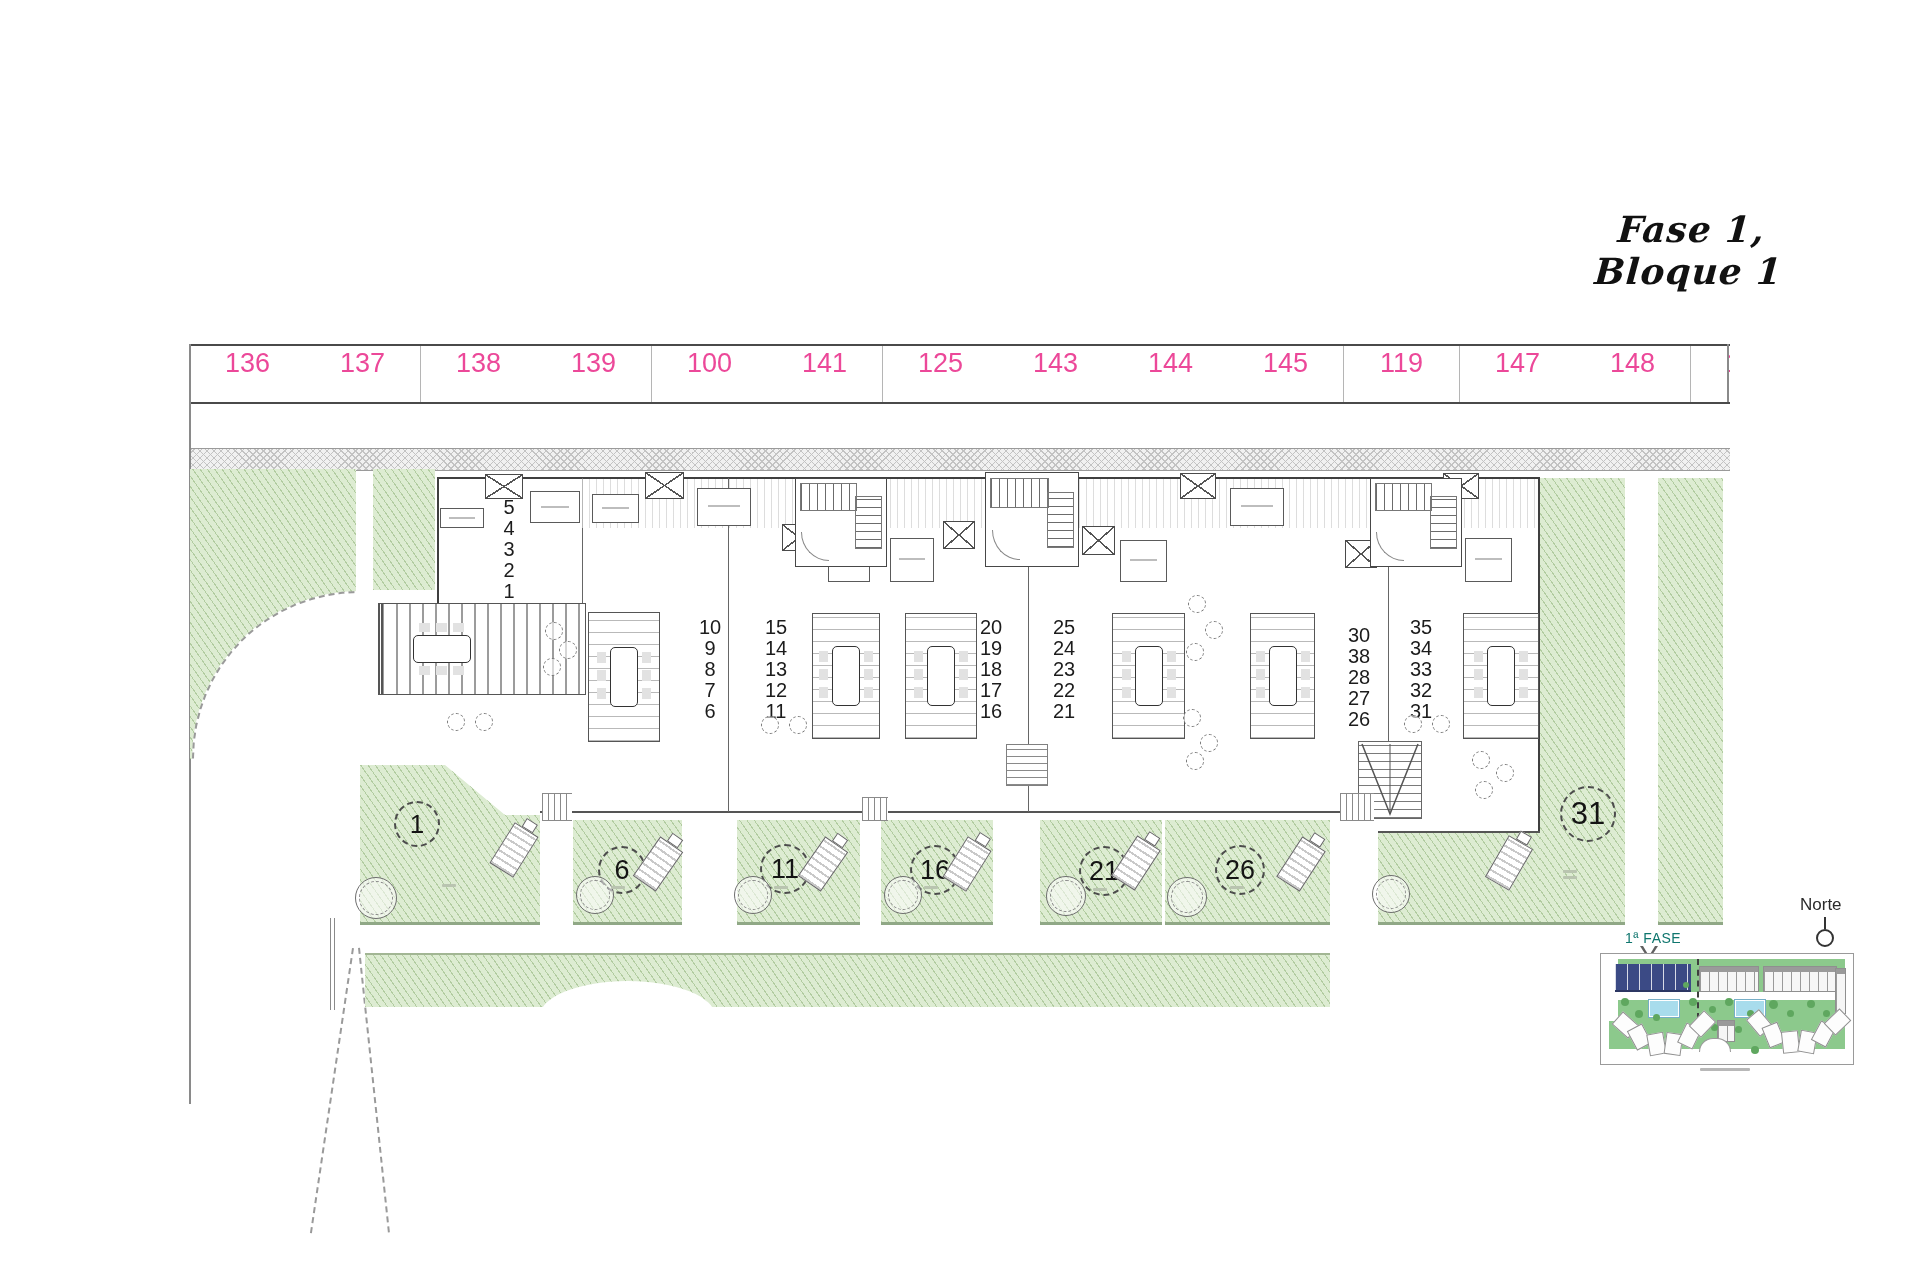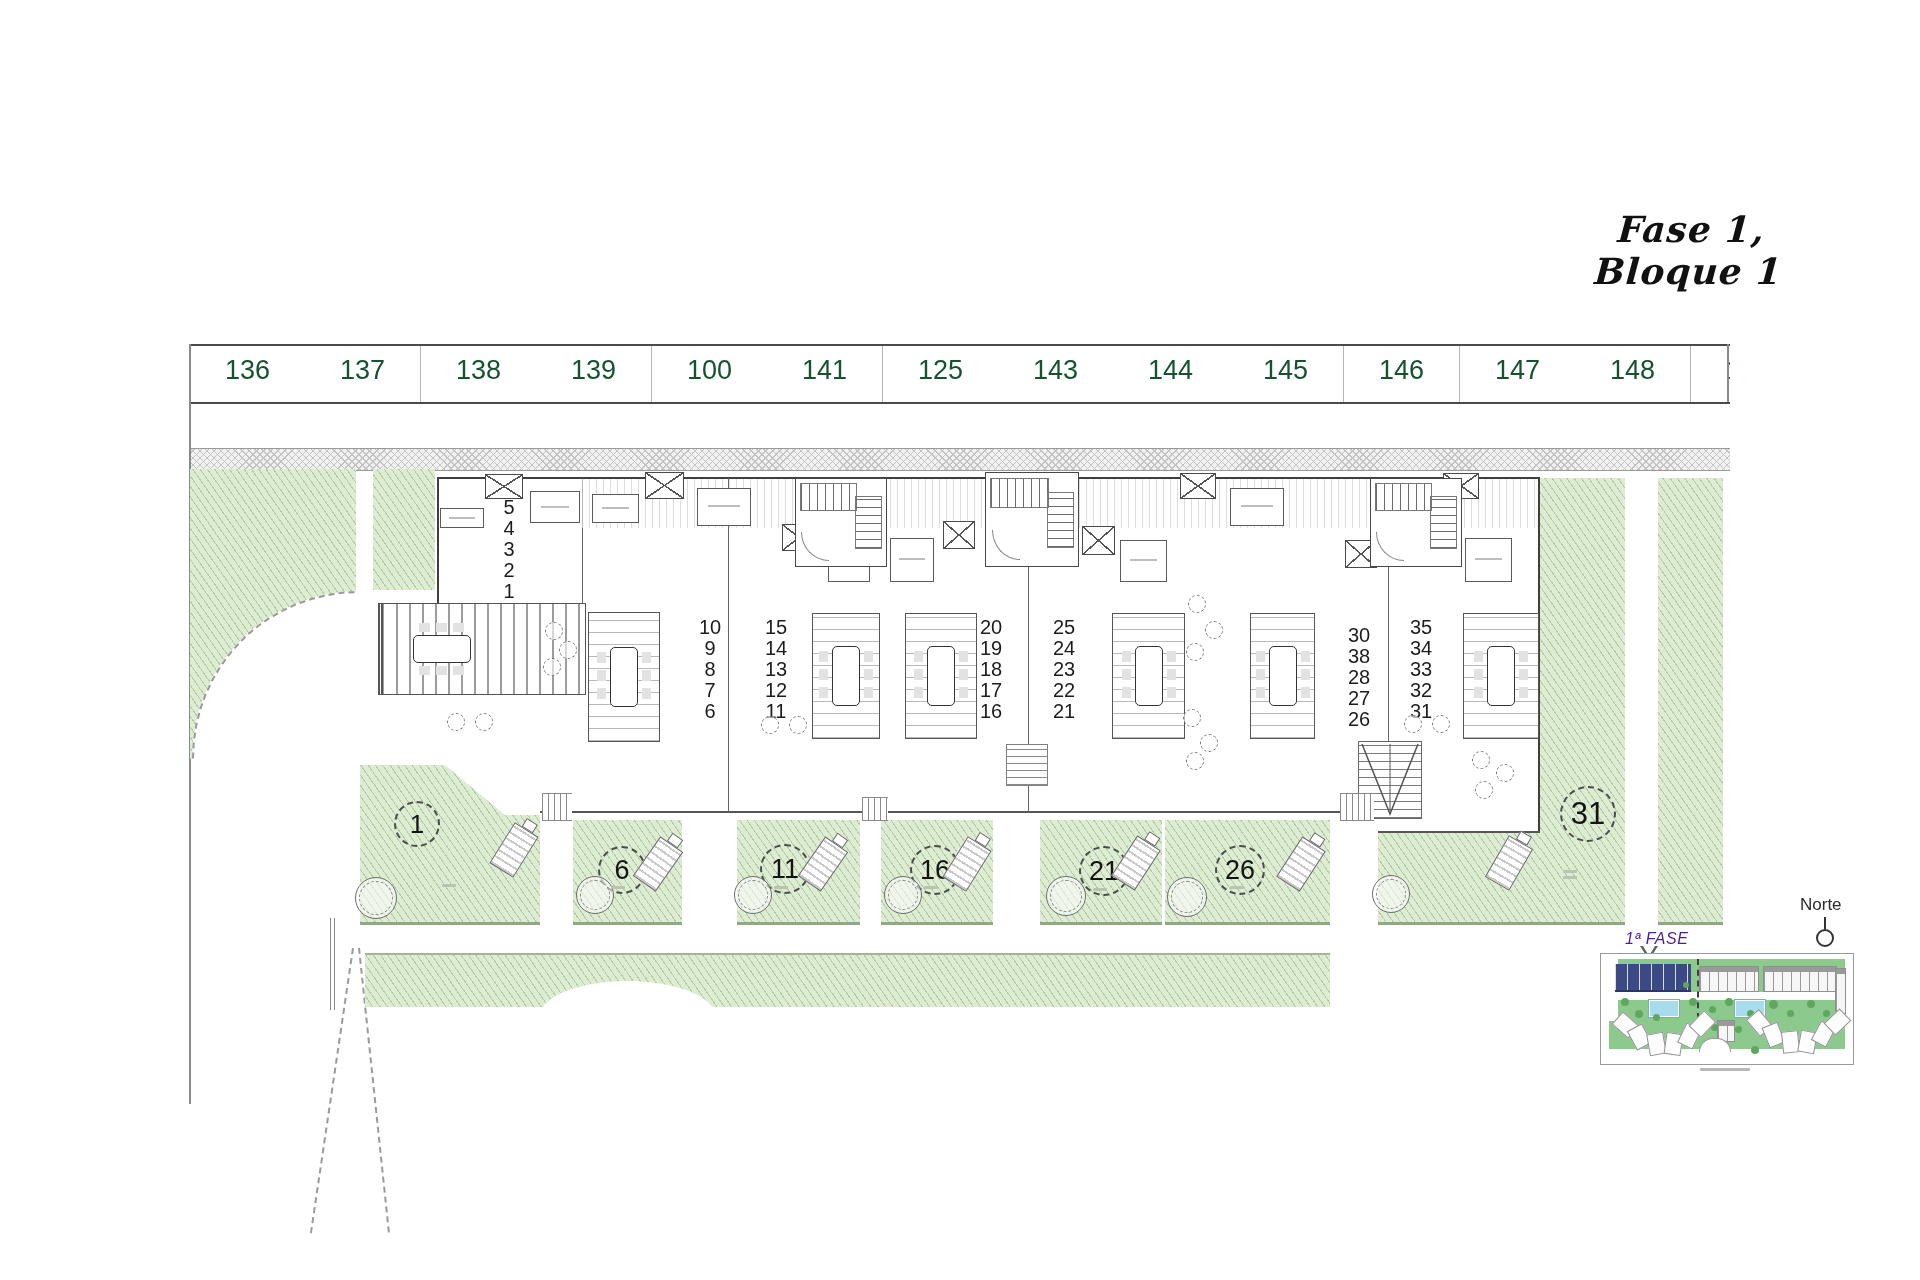--- a/index.html
+++ b/index.html
@@ -7,21 +7,21 @@
           font-family:"Liberation Sans", sans-serif;color:#222;}
   .abs{position:absolute;}
   
   .title{position:absolute;left:1545px;top:208px;width:290px;text-align:center;
          font-family:"DejaVu Serif", serif;font-style:italic;font-weight:700;
          font-size:36px;color:#111;letter-spacing:1px;transform:skewX(-4deg);}
   
   .parking{position:absolute;left:190px;top:344px;width:1540px;height:56px;
            border-top:2px solid #4a4a4a;border-bottom:2px solid #4a4a4a;
            display:flex;overflow:hidden;background:#fff;}
-  .pcell{flex:0 0 115px;text-align:center;font-size:27px;color:#14532d;padding-top:9px;}
+  .pcell{flex:0 0 115px;text-align:center;font-size:27px;color:#ec4899;padding-top:2px;}
   .pcell.div{border-right:1px solid #b5b5b5;}
   
   .hatchband{position:absolute;left:190px;top:448px;width:1540px;height:21px;background-color:#f1f1f1;
     background-image:repeating-linear-gradient(45deg,#c3c3c3 0 1px,transparent 1px 5px),
                      repeating-linear-gradient(-45deg,#c3c3c3 0 1px,transparent 1px 5px);
     border-top:1px solid #9a9a9a;border-bottom:1px solid #9a9a9a;}
   
   .green{background-color:#ddecd2;
     background-image:repeating-linear-gradient(55deg,rgba(125,165,100,.45) 0 1px,transparent 1px 6px);}
   .gedge{border-bottom:3px solid #90a886;}
@@ -88,21 +88,21 @@
   .mm-bldg{position:absolute;background:#f6f6f6;border:1px solid #8f8f8f;
     background-image:linear-gradient(180deg,#9a9a9a 0 5px,transparent 5px),
                      repeating-linear-gradient(90deg,#9a9a9a 0 1px,transparent 1px 9px);}
   .mm-path{position:absolute;background:#fff;border-radius:4px;}
   .mm-pool{position:absolute;width:28px;height:15px;background:#a8dcec;border:1.5px solid #fff;box-shadow:0 0 0 1px #76aec6;}
   .mm-tree{position:absolute;border-radius:50%;background:#5fa75f;}
   .mm-arc{position:absolute;width:15px;height:20px;background:#fdfdfd;border:1px solid #8f8f8f;}
   .mm-dash{position:absolute;left:96px;top:5px;height:60px;border-left:2px dashed #3f3f3f;}
   .mm-semi{position:absolute;left:98px;top:84px;width:30px;height:13px;background:#fff;
     border:1px solid #9a9a9a;border-bottom:none;border-radius:15px 15px 0 0;}
-  .phase-label{position:absolute;left:1625px;top:930px;font-size:16px;color:#4c1d95;letter-spacing:.5px;font-style:italic;}
+  .phase-label{position:absolute;left:1625px;top:930px;font-size:14px;color:#0f766e;letter-spacing:.5px;}
   .tri-o{position:absolute;left:1640px;top:946px;width:0;height:0;
     border-left:9px solid transparent;border-right:9px solid transparent;border-top:14px solid #616161;}
   .tri-i{position:absolute;left:1642.5px;top:946px;width:0;height:0;
     border-left:6.5px solid transparent;border-right:6.5px solid transparent;border-top:10px solid #fff;}
   .norte{position:absolute;left:1800px;top:895px;font-size:17px;color:#2b2b2b;}
   .caption{position:absolute;left:1700px;top:1068px;width:50px;height:3px;background:#b8b8b8;border-radius:1px;}
 </style>
 </head>
 <body>
 
@@ -114,21 +114,21 @@
       <div class="pcell">136</div>
       <div class="pcell div">137</div>
       <div class="pcell">138</div>
       <div class="pcell div">139</div>
       <div class="pcell">100</div>
       <div class="pcell div">141</div>
       <div class="pcell">125</div>
       <div class="pcell">143</div>
       <div class="pcell">144</div>
       <div class="pcell div">145</div>
-      <div class="pcell div">146</div>
+      <div class="pcell div">119</div>
       <div class="pcell">147</div>
       <div class="pcell div">148</div>
       <div class="pcell">149</div>
     </div>
   <div class="bline" style="left:1727px;top:344px;width:2px;height:58px;"></div>
 
   <div class="hatchband"></div>
 
   <div class="bline" style="left:189px;top:344px;width:2px;height:760px;"></div>
   <div class="bline" style="left:330px;top:918px;width:1px;height:92px;"></div>

